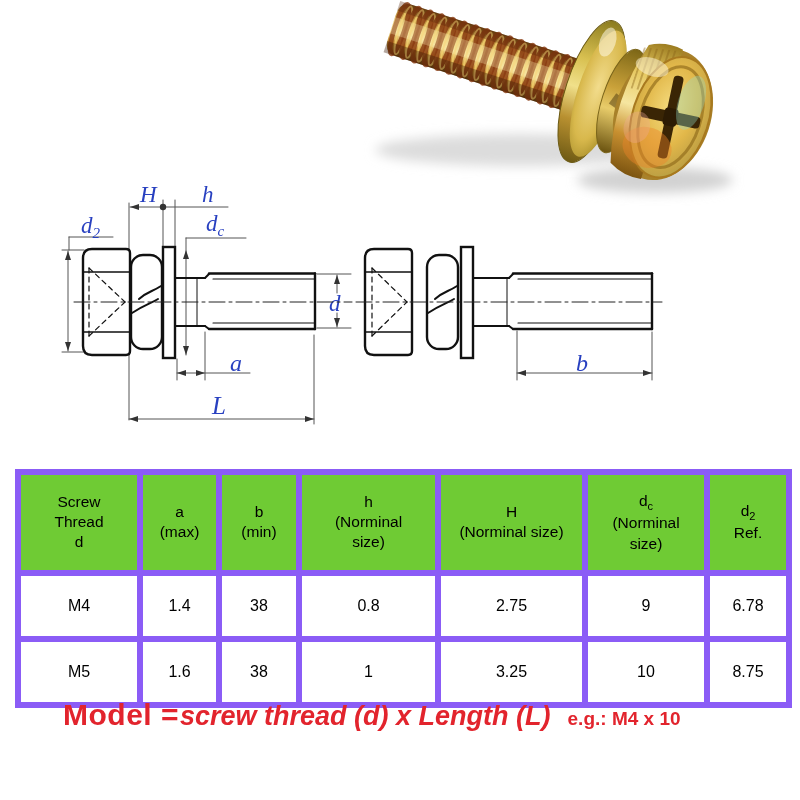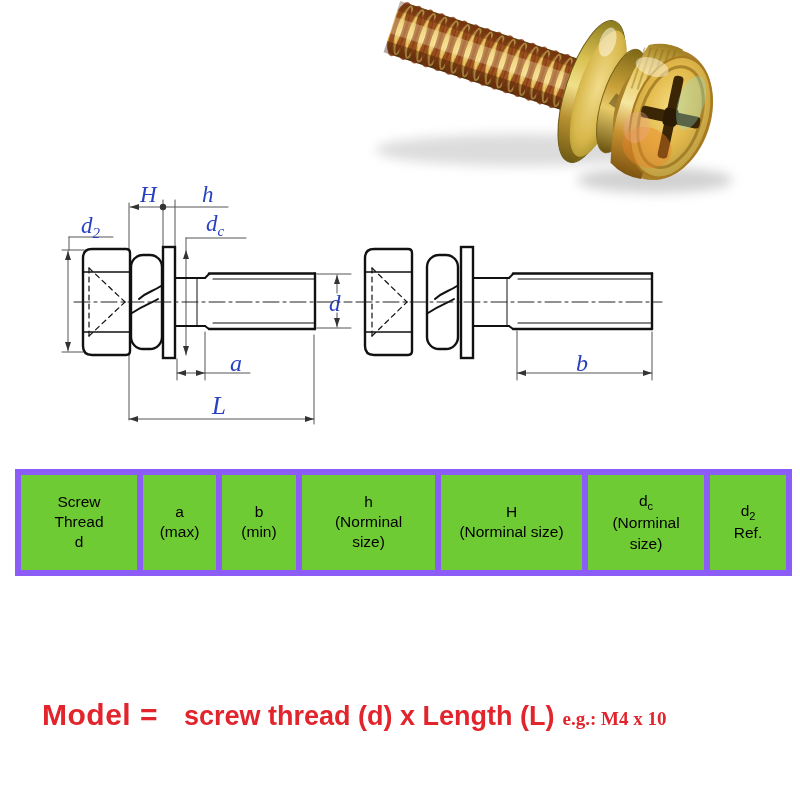--- a/index.html
+++ b/index.html
@@ -10,25 +10,25 @@
   .dim{font-family:"Liberation Serif",serif;font-style:italic;fill:var(--blue,#2840c0);}
   
   .spec{position:absolute;left:15px;top:469px;border-collapse:collapse;table-layout:fixed;
         width:771px;text-align:center;color:#000;}
   .spec th,.spec td{border:6px solid #8b5cf6;padding:16px;font-weight:400;}
   .spec{border:3px solid #0a0a0a;}
   .spec th{background:var(--green,#6fcb34);height:56px;font-size:15.5px;line-height:1.3;}
   .spec td{height:28px;font-size:16px;background:#fff;}
   .spec sub{font-size:11px;}
   
-  .model{position:absolute;left:42px;top:698px;display:flex;align-items:baseline;
+  .model{position:absolute;left:63px;top:698px;display:flex;align-items:baseline;
          color:var(--red,#e2242d);white-space:nowrap;}
   .model .m1{font-size:30px;font-weight:700;letter-spacing:.5px;}
-  .model .m2{font-size:27px;font-weight:700;margin-left:26px;}
-  .model .m3{font-size:19px;font-weight:700;margin-left:8px;font-family:Liberation Serif, serif;}
+  .model .m2{font-size:27px;font-weight:700;margin-left:1px;font-style:italic;}
+  .model .m3{font-size:19px;font-weight:700;margin-left:17px;}
 </style>
 </head>
 <body>
 
 <div class="stage">
 
 <svg width="800" height="800" viewBox="0 0 800 800">
   <defs>
     <linearGradient id="shaftBase" x1="0" y1="0" x2="0" y2="1">
       <stop offset="0" stop-color="#6e4812"></stop>
@@ -294,20 +294,38 @@
             <div><span>d</span><sub>c</sub></div>
             <div>(Norminal size)</div>
           </th>
       <th>
             <div><span>d</span><sub>2</sub></div>
             <div>Ref.</div>
           </th>
     </tr>
   </thead>
   <tbody>
+    <tr>
+      <td>M4</td>
+          <td>1.4</td>
+          <td>38</td>
+          <td>0.8</td>
+          <td>2.75</td>
+          <td>9</td>
+          <td>6.78</td>
+    </tr>
+    <tr>
+      <td>M5</td>
+          <td>1.6</td>
+          <td>38</td>
+          <td>1</td>
+          <td>3.25</td>
+          <td>10</td>
+          <td>8.75</td>
+    </tr>
   </tbody>
 </table>
 
 <div class="model">
   <span class="m1">Model =</span>
   <span class="m2">screw thread (d) x Length (L)</span>
   <span class="m3">e.g.: M4 x 10</span>
 </div>
 
 </div>

